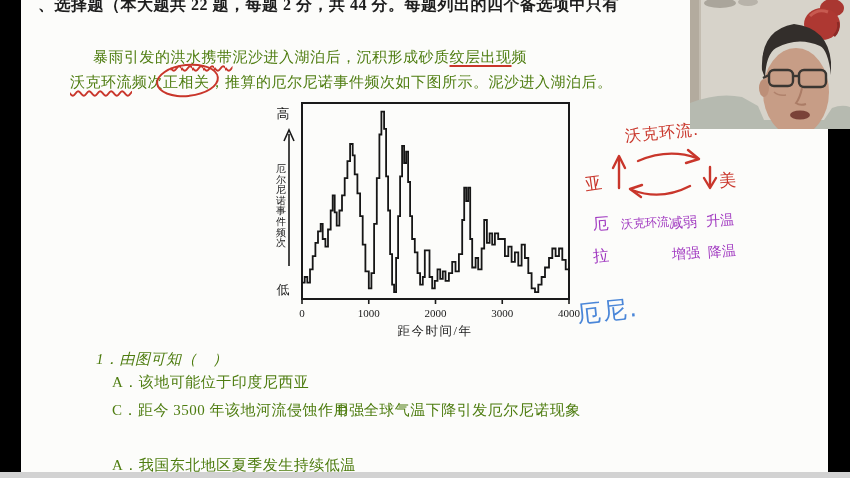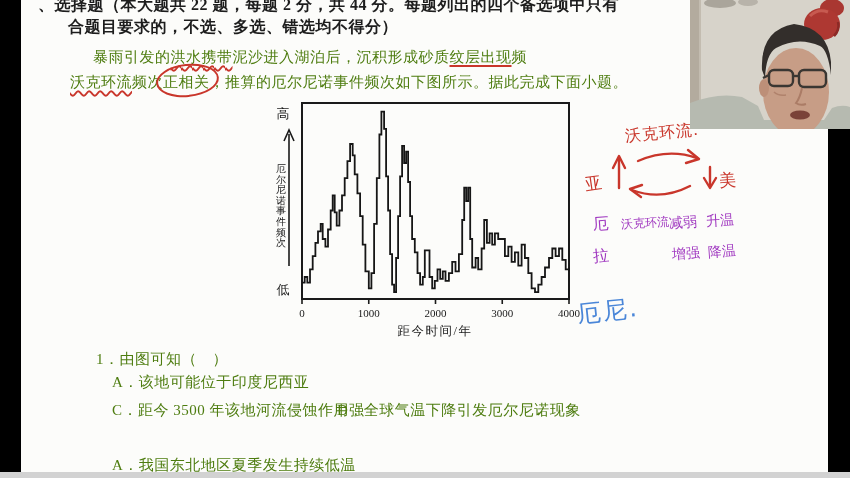--- a/index.html
+++ b/index.html
@@ -31,27 +31,26 @@
   
   #bottomstrip{position:absolute;left:0;top:472px;width:850px;height:6px;background:#d2d2d2;z-index:11;}
 </style>
 </head>
 <body>
 
 <div id="stage">
   <div id="doc">
 
     <div class="t bold" style="left:17px;top:-5px;">、选择题（本大题共 22 题，每题 2 分，共 44 分。每题列出的四个备选项中只有</div>
-    <div class="t bold" style="left:47px;top:17px;">合题目要求的，不选、多选、错选均不得分）</div>
 
     <div class="t" style="left:72px;top:48px;">
       <span>暴雨引发的</span><span class="wavy">洪水携带</span><span>泥沙进入湖泊后，沉积形成砂质</span><span class="redline">纹层出现</span><span>频</span>
     </div>
     <div class="t" style="left:49px;top:73px;">
-      <span class="wavy">沃克环流</span><span>频次</span><span class="circled">正相关</span><span>，推算的厄尔尼诺事件频次如下图所示。据此完成下面小题。</span>
+      <span class="wavy">沃克环流</span><span>频次</span><span class="circled">正相关</span><span>，推算的厄尔尼诺事件频次如下图所示。泥沙进入湖泊后。</span>
     </div>
 
     <svg id="chart-svg" width="315" height="245" viewBox="0 0 315 245">
       <rect x="32" y="5" width="267" height="196" fill="none" stroke="#1a1a1a" stroke-width="2"></rect>
       <text x="13" y="20" text-anchor="middle" font-size="13">高</text>
       <text x="13" y="196" text-anchor="middle" font-size="13">低</text>
       <line x1="19" y1="168" x2="19" y2="36" stroke="#1a1a1a" stroke-width="1.6"></line>
       <path d="M14,43 L19,32 L24,43" fill="none" stroke="#1a1a1a" stroke-width="1.6"></path>
       <g id="ylabel-group">
           <text x="11" y="74" text-anchor="middle" font-size="10">厄</text>
@@ -101,21 +100,21 @@
     <div class="hw hw-purple" style="left:572px;top:214px;font-size:16px;transform:rotate(-4deg);">厄</div>
     <div class="hw hw-purple" style="left:600px;top:215px;font-size:12px;transform:rotate(-3deg);">沃克环流</div>
     <div class="hw hw-purple" style="left:648px;top:214px;font-size:14px;transform:rotate(-3deg);">减弱</div>
     <div class="hw hw-purple" style="left:685px;top:212px;font-size:14px;transform:rotate(-3deg);">升温</div>
     <div class="hw hw-purple" style="left:572px;top:246px;font-size:16px;transform:rotate(-6deg);">拉</div>
     <div class="hw hw-purple" style="left:651px;top:245px;font-size:14px;transform:rotate(-4deg);">增强</div>
     <div class="hw hw-purple" style="left:687px;top:243px;font-size:14px;transform:rotate(-4deg);">降温</div>
 
     <div class="hw hw-blue" style="left:556px;top:295px;font-size:24px;transform:rotate(-6deg);letter-spacing:2px;">厄尼.</div>
 
-    <div class="t" style="left:75px;top:350px;">1．由图可知（　）</div>
+    <div class="t" style="left:75px;top:350px;font-style:italic;">1．由图可知（　）</div>
     <div class="t" style="left:91px;top:373px;text-align:right;">A．该地可能位于印度尼西亚</div>
     <div class="t" style="left:91px;top:401px;text-align:center;">C．距今 3500 年该地河流侵蚀作用强</div>
     <div class="t" style="left:316px;top:401px;">D．全球气温下降引发厄尔尼诺现象</div>
     <div class="t" style="left:91px;top:456px;">A．我国东北地区夏季发生持续低温</div>
   </div>
 
   <div id="webcam">
     <svg width="160" height="129" viewBox="0 0 160 129">
       <rect x="0" y="0" width="160" height="129" fill="#d7d3ca"></rect>
       <rect x="0" y="0" width="10" height="129" fill="#b3ab9e"></rect>

